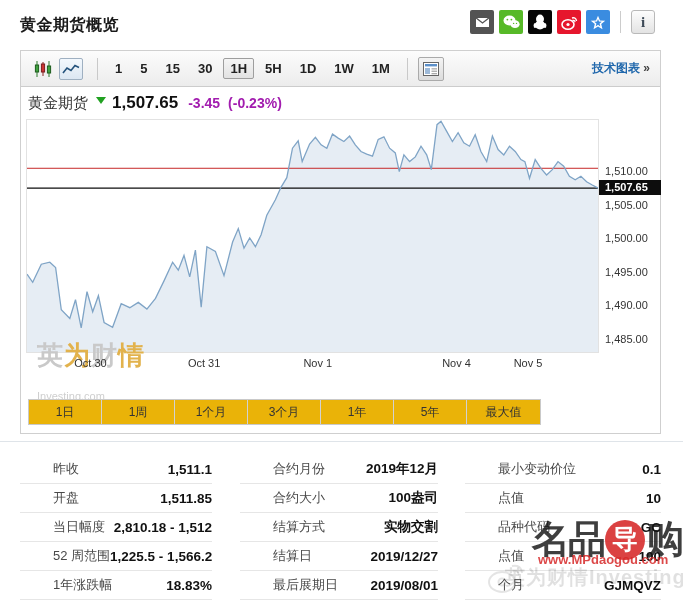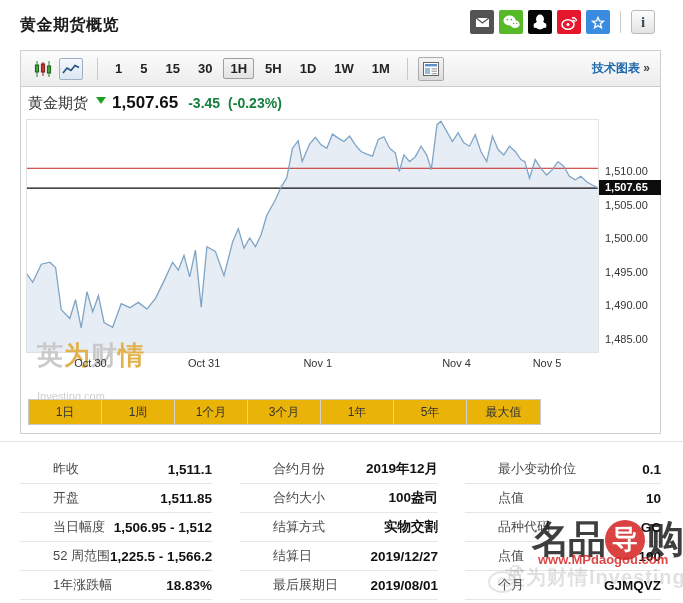--- a/index.html
+++ b/index.html
@@ -31,21 +31,21 @@
               display:flex; align-items:center; justify-content:center; cursor:pointer; }
   .tech-link { margin-left:auto; font-size:12px; font-weight:bold; color:#2168ac; cursor:pointer; }
   .tech-link .arr { color:#444; }
 
   
   .inst { position:absolute; left:7px; top:42px; height:26px; display:flex; align-items:baseline; }
   .inst-name { font-size:15px; color:#333; }
   .dn-arrow { width:0; height:0; border-left:5px solid transparent; border-right:5px solid transparent;
               border-top:7px solid #21a121; display:inline-block; margin:0 6px 0 8px; position:relative; top:-4px; }
   .inst-price { font-size:17px; font-weight:bold; color:#111; margin-right:10px; }
-  .inst-chg { font-size:14px; font-weight:bold; color:#15803d; margin-right:8px;text-align:right; }
+  .inst-chg { font-size:14px; font-weight:bold; color:#a21caf; margin-right:8px;text-align:right; }
 
   
   .plot { position:absolute; left:5px; top:68px; width:573px; height:234px; border:1px solid #e2e2e2; background:#fff; }
   .plot svg { display:block; }
   .ylabels { position:absolute; left:578px; top:68px; width:62px; height:234px; }
   .ytick { position:absolute; left:6px; font-size:11px; color:#333; }
   .price-badge { position:absolute; left:0; width:62px; height:15px; background:#0d0d0d; color:#fff;
                  font-size:11px; font-weight:bold; padding:1px 0 0 6px; }
   .xlabels { position:absolute; left:5px; top:306px; width:573px; height:16px; }
   .xtick { position:absolute; transform:translateX(-50%); font-size:11px; color:#333; white-space:nowrap; }
@@ -206,21 +206,21 @@
       <div class="ytick" style="top: 146.879px;">1,495.00</div>
       <div class="ytick" style="top: 180.405px;">1,490.00</div>
       <div class="ytick" style="top: 213.931px;">1,485.00</div>
       <div class="price-badge" style="top: 61.0578px;">1,507.65</div>
     </div>
   <div class="xlabels">
       <div class="xtick" style="left: 64.523px;">Oct 30</div>
       <div class="xtick" style="left: 178.152px;">Oct 31</div>
       <div class="xtick" style="left: 291.781px;">Nov 1</div>
       <div class="xtick" style="left: 430.534px;">Nov 4</div>
-      <div class="xtick" style="left: 521px;">Nov 5</div>
+      <div class="xtick" style="left: 502px;">Nov 5</div>
     </div>
 
   <div class="ranges">
       <div class="range-btn">1日</div>
       <div class="range-btn">1周</div>
       <div class="range-btn">1个月</div>
       <div class="range-btn">3个月</div>
       <div class="range-btn">1年</div>
       <div class="range-btn">5年</div>
       <div class="range-btn">最大值</div>
@@ -233,21 +233,21 @@
     <div class="stat-row">
       <div class="stat-label">昨收</div>
       <div class="stat-value">1,511.1</div>
     </div>
     <div class="stat-row">
       <div class="stat-label">开盘</div>
       <div class="stat-value">1,511.85</div>
     </div>
     <div class="stat-row">
       <div class="stat-label">当日幅度</div>
-      <div class="stat-value">1,506.95 - 1,512</div>
+      <div class="stat-value">2,810.18 - 1,512</div>
     </div>
     <div class="stat-row">
       <div class="stat-label">52 周范围</div>
       <div class="stat-value">1,225.5 - 1,566.2</div>
     </div>
     <div class="stat-row">
       <div class="stat-label">1年涨跌幅</div>
       <div class="stat-value">18.83%</div>
     </div>
   </div>

